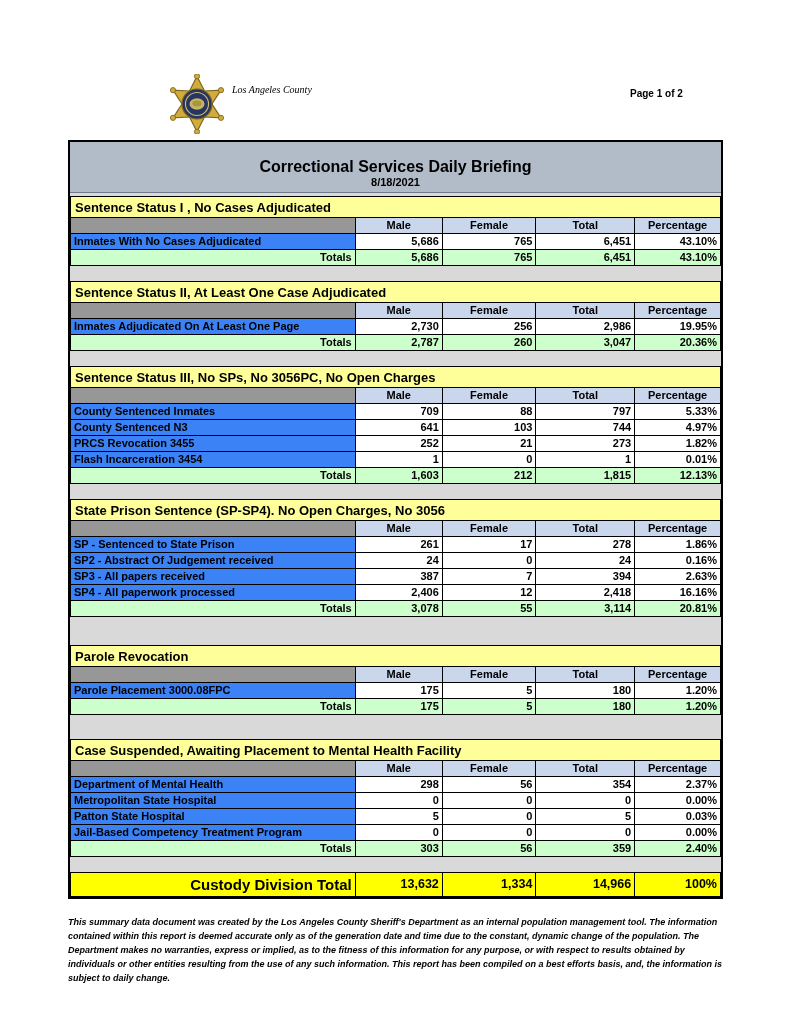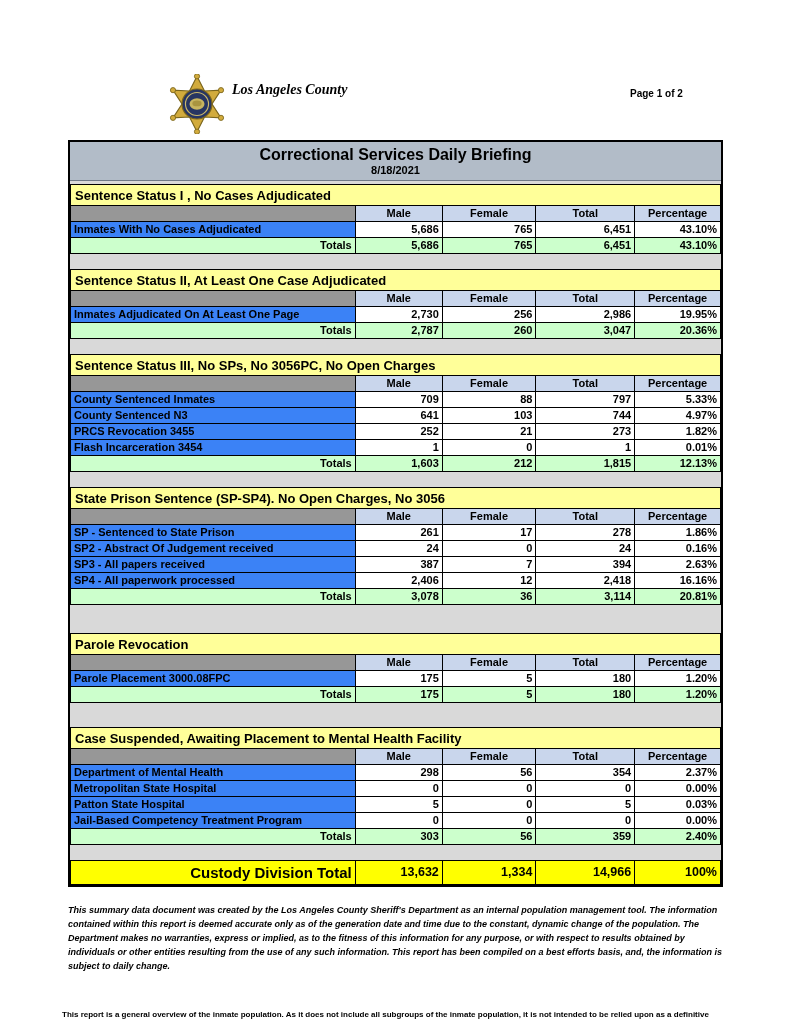--- a/index.html
+++ b/index.html
@@ -16,33 +16,33 @@
   html,body{background:#ffffff;}
   body{
     width:791px;height:1024px;position:relative;
     font-family:"Liberation Sans",sans-serif;color:#000;
   }
   
   .header{position:relative;height:140px;}
   .logo{position:absolute;left:168px;top:74px;display:flex;align-items:flex-start;}
   .logo svg{display:block;}
   .logo-text{margin-left:6px;padding-top:8px;}
-  .county{font-family:"Liberation Serif",serif;font-style:italic;font-weight:bold;font-size:14px;line-height:15px;}
+  .county{font-family:"Liberation Serif",serif;font-style:italic;font-weight:normal;font-size:10px;line-height:15px;}
   .dept{font-weight:bold;font-size:18px;letter-spacing:0.5px;line-height:19px;}
   .page-number{position:absolute;left:630px;top:88px;font-size:10px;font-weight:bold;}
   
   .report{
     margin-left:68px;width:655px;
     border:2px solid var(--border-black);
     background:var(--gap-gray);
   }
   .title-bar{
     background:var(--title-bar);
     border-bottom:1px solid #6f7987;
-    text-align:center;padding:4px 0 3px 0;margin-bottom:3px;
+    text-align:center;padding:16px 0 3px 0;margin-bottom:3px;
   }
   .title-bar .title{font-size:16px;font-weight:bold;line-height:18px;}
   .title-bar .date{font-size:11px;font-weight:bold;line-height:13px;}
   
   .section{margin-bottom:15px;}
   #sections .section:nth-child(4){margin-bottom:28px;}
   #sections .section:nth-child(5){margin-bottom:24px;}
   #sections .section:nth-child(6){}
   .section-title{
     background:var(--section-yellow);
@@ -288,21 +288,21 @@
               <tr>
                 <td class="label">SP4 - All paperwork processed</td>
                 <td class="num">2,406</td>
                 <td class="num">12</td>
                 <td class="num">2,418</td>
                 <td class="num">16.16%</td>
               </tr>
               <tr class="totals">
                 <td class="label">Totals</td>
                 <td class="num">3,078</td>
-                <td class="num">36</td>
+                <td class="num">55</td>
                 <td class="num">3,114</td>
                 <td class="num">20.81%</td>
               </tr>
             </tbody>
     </table>
   </section>
 
   <section class="section">
     <div class="section-title">Parole Revocation</div>
     <table class="data-table">

